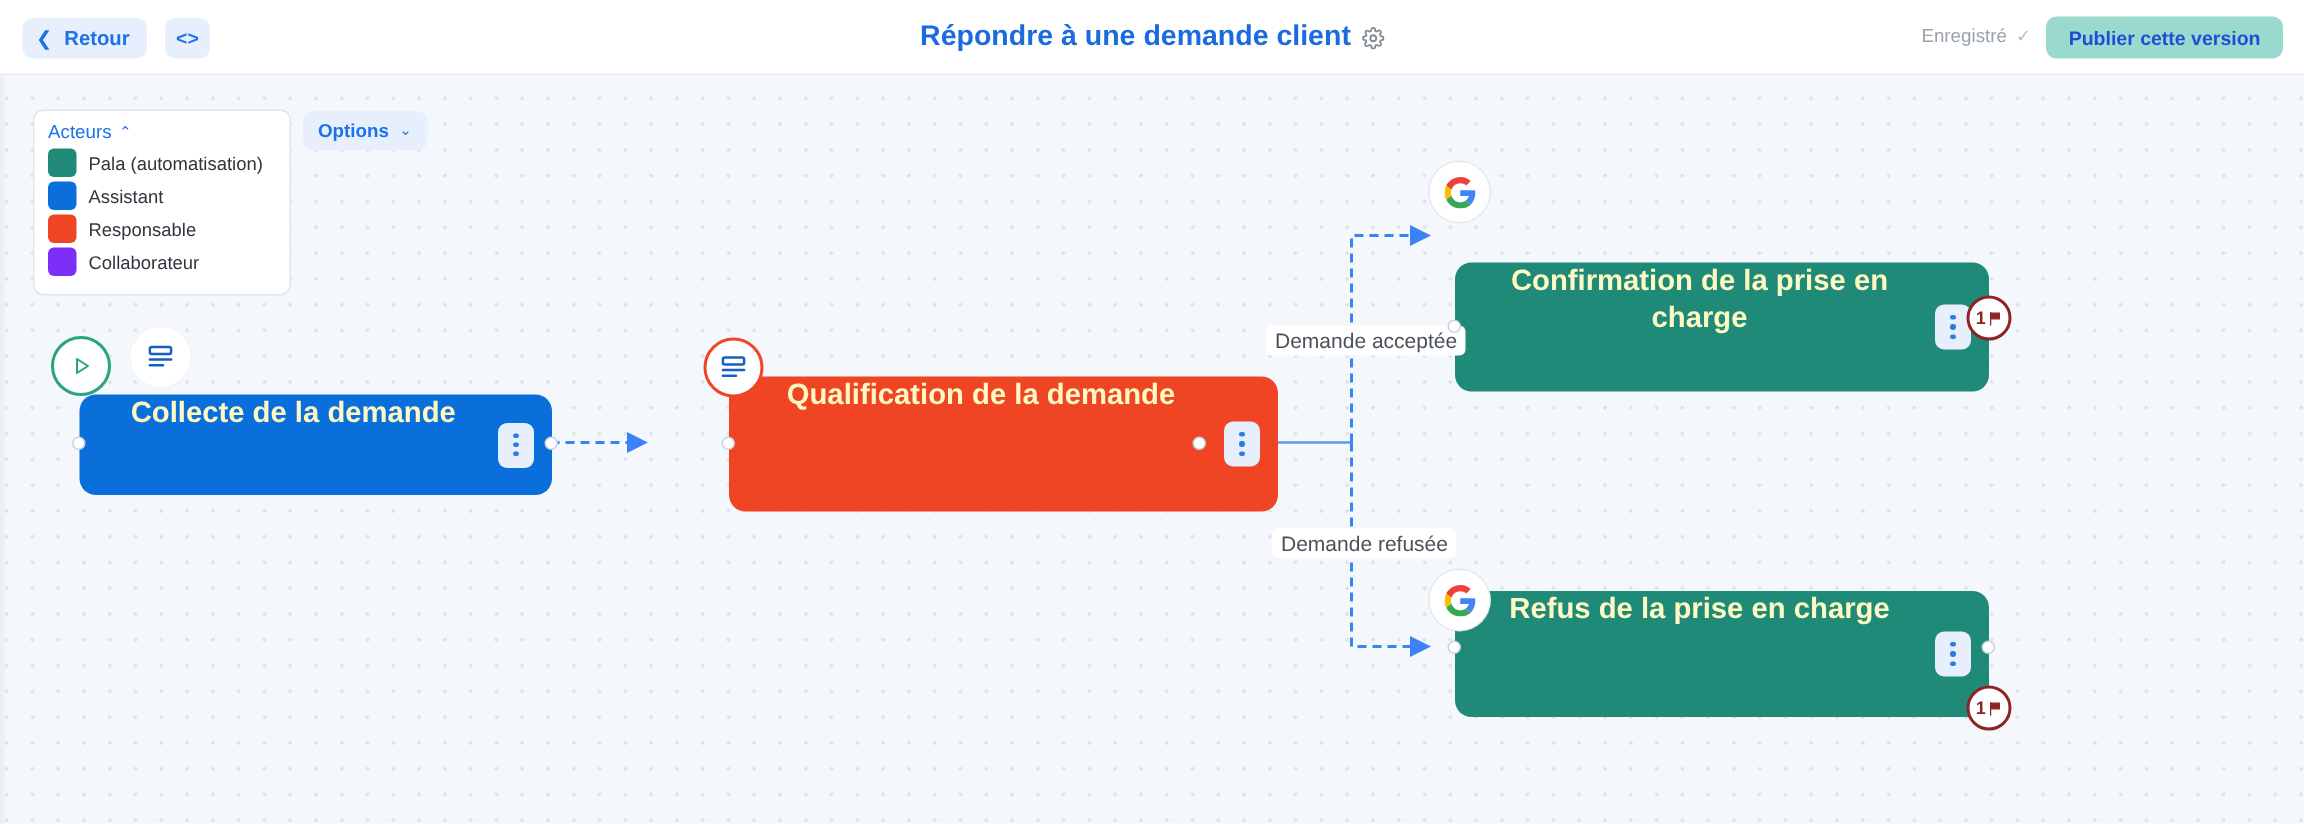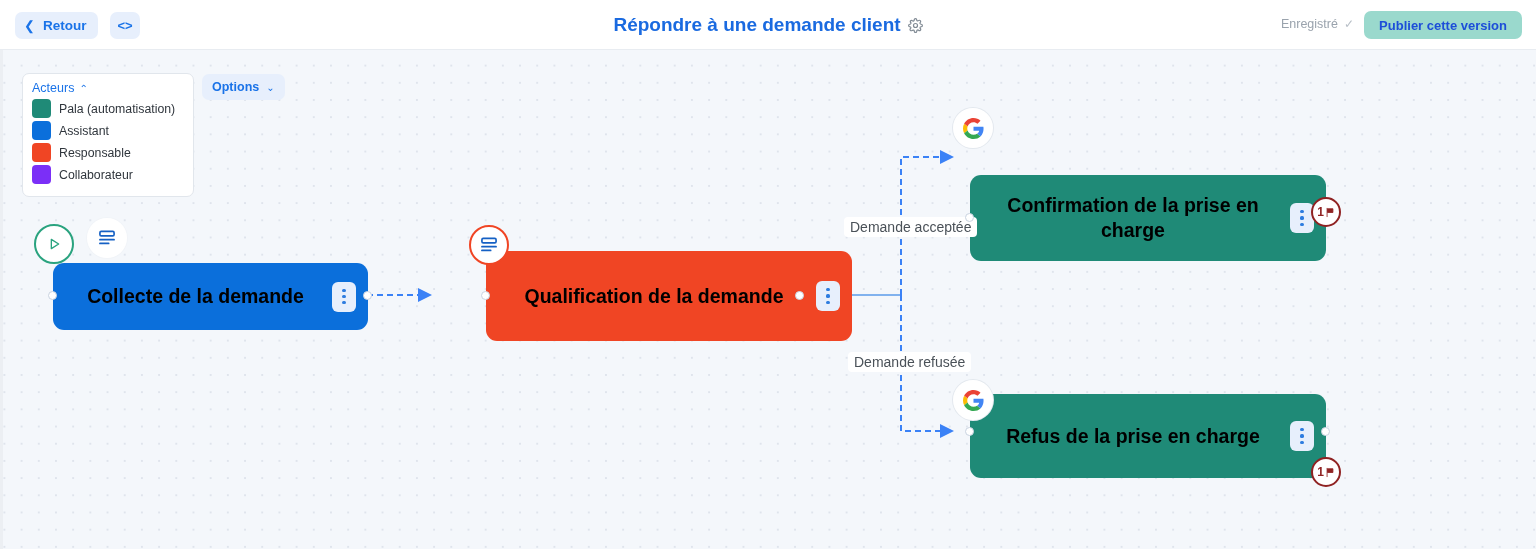--- a/index.html
+++ b/index.html
@@ -101,22 +101,22 @@
     display: flex; align-items: center; gap: 7px;
     color: #1a73e8; font-size: 12.5px; font-weight: bold;
     cursor: pointer; font-family: "Liberation Sans", sans-serif;
   }
   .btn-options .caret { font-size: 10px; font-weight: normal; }
 
   
   .node {
     position: absolute;
     border-radius: 11px;
-    display: flex; align-items: center; justify-content: center;
-    color: #000000; font-size: 19.5px; font-weight: bold;
+    display: flex; align-items: flex-start; justify-content: center;
+    color: #fef9c3; font-size: 19.5px; font-weight: bold;
     text-align: center; line-height: 1.28;
     padding: 0 58px 0 28px;
     cursor: pointer;
   }
   .node.wide-pad { padding: 0 60px 0 30px; }
 
   .kebab {
     position: absolute; right: 12px; top: 50%;
     transform: translateY(-50%);
     width: 24px; height: 30px;

